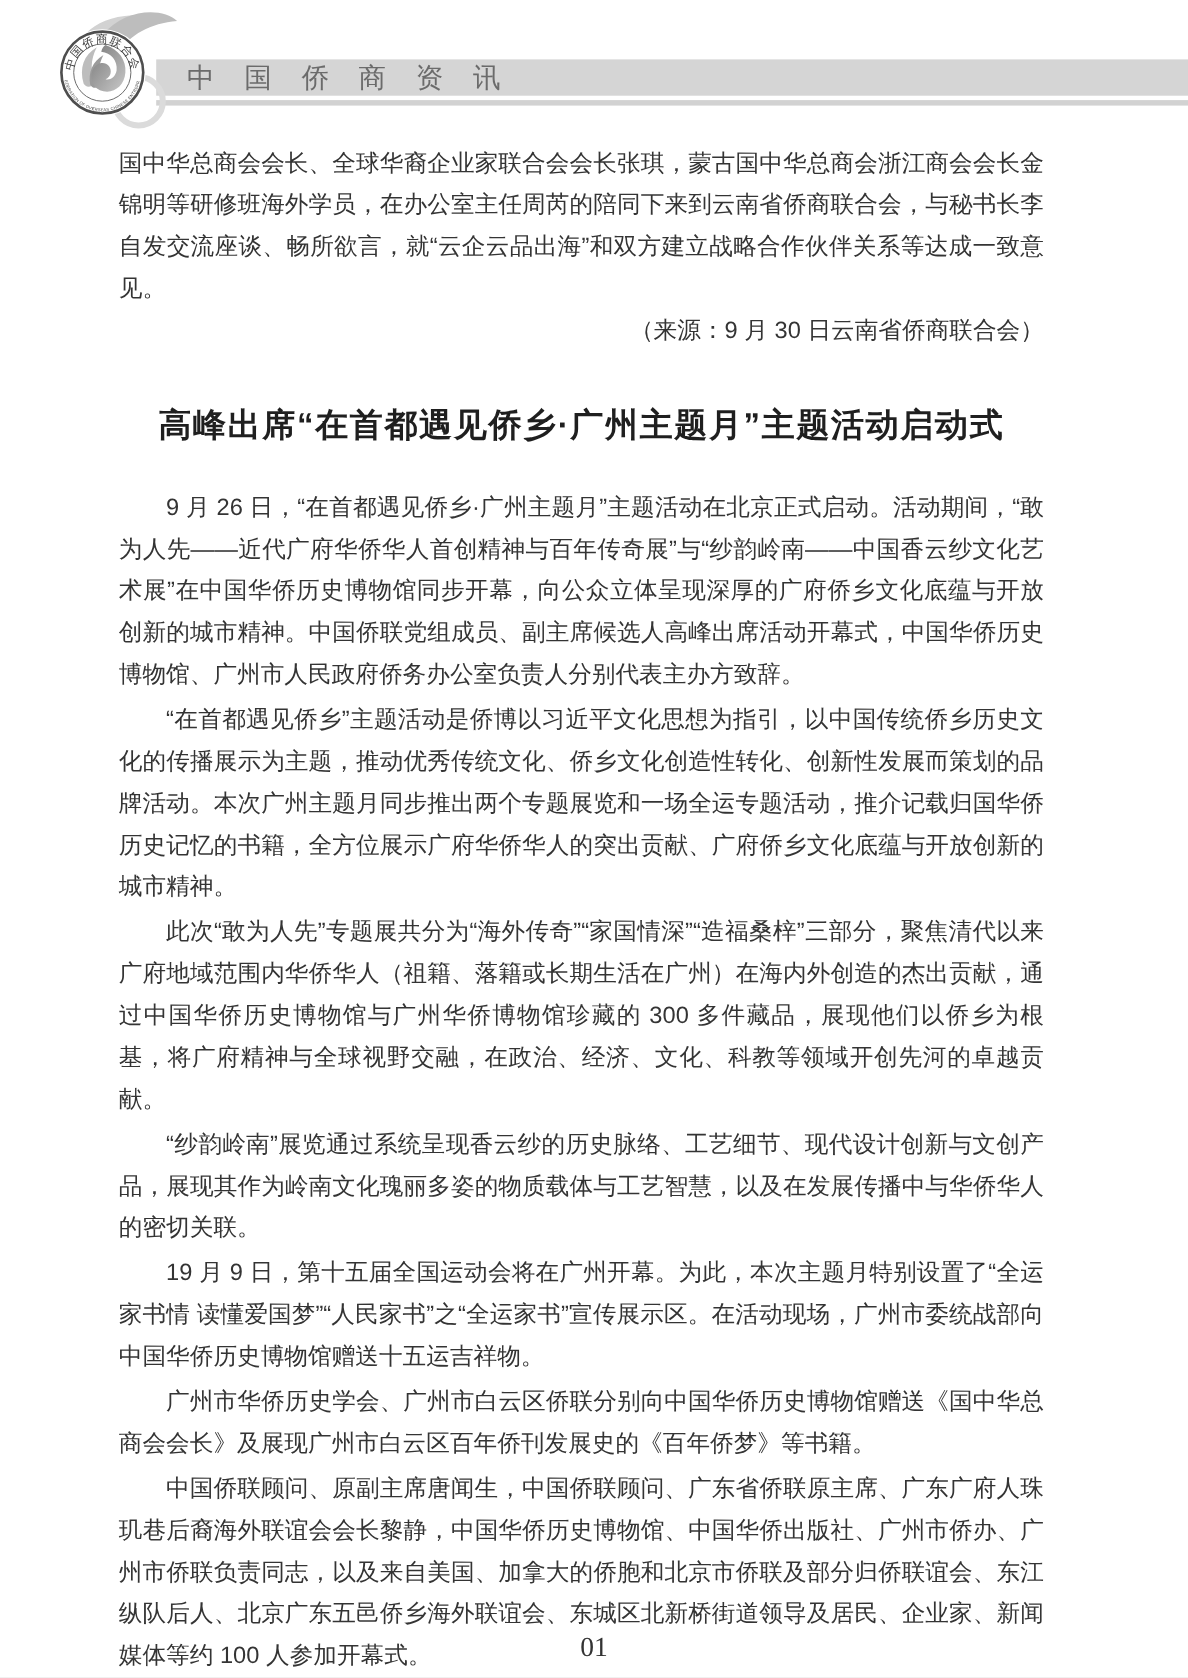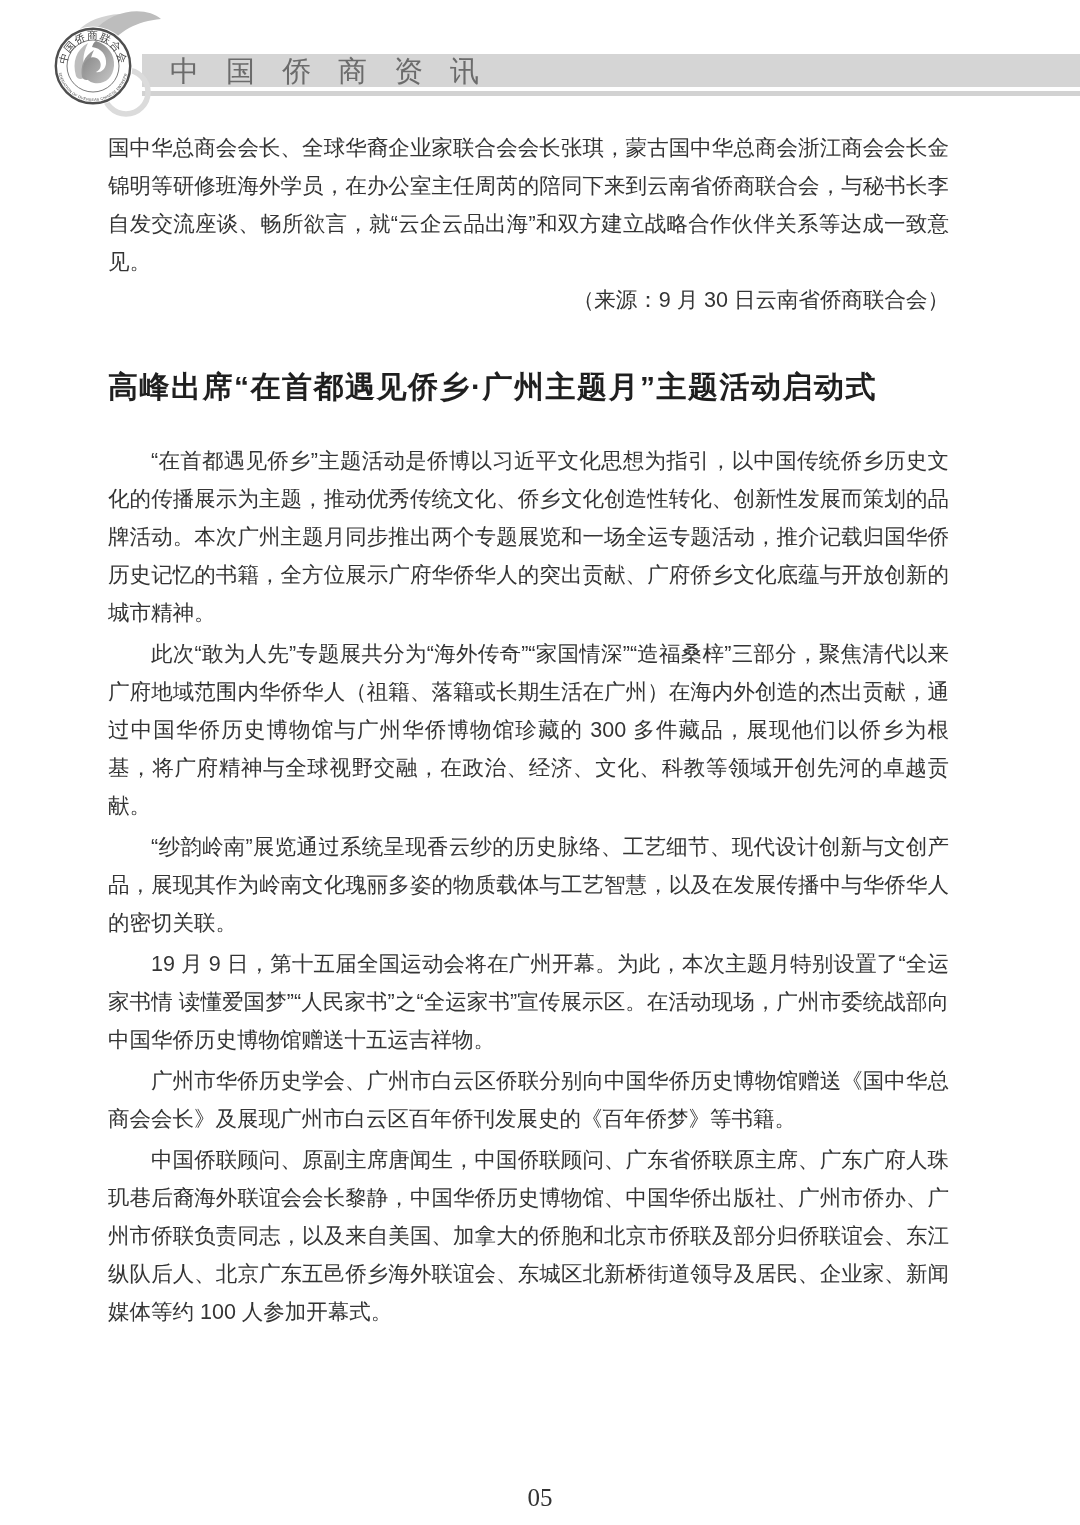--- a/index.html
+++ b/index.html
@@ -11,40 +11,40 @@
     font-family:"Liberation Sans", sans-serif;
     overflow:hidden;
   }
   
   .band{
     position:absolute;left:142px;right:0;top:54px;height:33px;
     background:#d5d5d5;z-index:1;
   }
   .band-title{
     position:absolute;left:170px;top:54px;height:33px;line-height:34px;
-    font-size:29px;letter-spacing:27px;color:#6b6b6b;z-index:2;
+    font-size:25px;letter-spacing:27px;color:#6b6b6b;z-index:2;
     white-space:nowrap;
   }
   .thin-rule{
     position:absolute;left:142px;right:0;top:91px;height:5px;
     background:#d2d2d2;z-index:1;
   }
   .logo{
     position:absolute;left:38px;top:4px;z-index:3;
   }
   
   .content{
     position:absolute;left:108px;top:129px;width:841px;
     color:#343434;font-size:21.5px;line-height:38px;
     text-align:justify;
   }
   .lead{margin:0;}
   .source{margin:0;text-align:right;}
   .title{
-    margin:48px 0 0 0;
+    margin:48px 0 0 0;text-align:center;
     font-size:30px;line-height:40px;font-weight:700;
     color:#1f1f1f;letter-spacing:1.5px;
   }
   .para{margin:3px 0 0 0;text-indent:2em;}
   .title + .para{margin-top:35px;}
   
   .page-num{
     position:absolute;left:0;top:1484px;width:100%;
     text-align:center;
     font-family:"Liberation Serif", serif;
@@ -97,25 +97,26 @@
       </g>
     </svg>
   </header>
 
   <main class="content">
     <p class="lead">国中华总商会会长、全球华裔企业家联合会会长张琪，蒙古国中华总商会浙江商会会长金锦明等研修班海外学员，在办公室主任周芮的陪同下来到云南省侨商联合会，与秘书长李自发交流座谈、畅所欲言，就“云企云品出海”和双方建立战略合作伙伴关系等达成一致意见。</p>
     <p class="source">（来源：9 月 30 日云南省侨商联合会）</p>
 
     <h1 class="title">高峰出席“在首都遇见侨乡·广州主题月”主题活动启动式</h1>
 
+    <p class="para">9 月 26 日，“在首都遇见侨乡·广州主题月”主题活动在北京正式启动。活动期间，“敢为人先——近代广府华侨华人首创精神与百年传奇展”与“纱韵岭南——中国香云纱文化艺术展”在中国华侨历史博物馆同步开幕，向公众立体呈现深厚的广府侨乡文化底蕴与开放创新的城市精神。中国侨联党组成员、副主席候选人高峰出席活动开幕式，中国华侨历史博物馆、广州市人民政府侨务办公室负责人分别代表主办方致辞。</p>
     <p class="para">“在首都遇见侨乡”主题活动是侨博以习近平文化思想为指引，以中国传统侨乡历史文化的传播展示为主题，推动优秀传统文化、侨乡文化创造性转化、创新性发展而策划的品牌活动。本次广州主题月同步推出两个专题展览和一场全运专题活动，推介记载归国华侨历史记忆的书籍，全方位展示广府华侨华人的突出贡献、广府侨乡文化底蕴与开放创新的城市精神。</p>
     <p class="para">此次“敢为人先”专题展共分为“海外传奇”“家国情深”“造福桑梓”三部分，聚焦清代以来广府地域范围内华侨华人（祖籍、落籍或长期生活在广州）在海内外创造的杰出贡献，通过中国华侨历史博物馆与广州华侨博物馆珍藏的 300 多件藏品，展现他们以侨乡为根基，将广府精神与全球视野交融，在政治、经济、文化、科教等领域开创先河的卓越贡献。</p>
     <p class="para">“纱韵岭南”展览通过系统呈现香云纱的历史脉络、工艺细节、现代设计创新与文创产品，展现其作为岭南文化瑰丽多姿的物质载体与工艺智慧，以及在发展传播中与华侨华人的密切关联。</p>
     <p class="para">19 月 9 日，第十五届全国运动会将在广州开幕。为此，本次主题月特别设置了“全运家书情 读懂爱国梦”“人民家书”之“全运家书”宣传展示区。在活动现场，广州市委统战部向中国华侨历史博物馆赠送十五运吉祥物。</p>
     <p class="para">广州市华侨历史学会、广州市白云区侨联分别向中国华侨历史博物馆赠送《国中华总商会会长》及展现广州市白云区百年侨刊发展史的《百年侨梦》等书籍。</p>
     <p class="para">中国侨联顾问、原副主席唐闻生，中国侨联顾问、广东省侨联原主席、广东广府人珠玑巷后裔海外联谊会会长黎静，中国华侨历史博物馆、中国华侨出版社、广州市侨办、广州市侨联负责同志，以及来自美国、加拿大的侨胞和北京市侨联及部分归侨联谊会、东江纵队后人、北京广东五邑侨乡海外联谊会、东城区北新桥街道领导及居民、企业家、新闻媒体等约 100 人参加开幕式。</p>
   </main>
 
   <footer>
-    <div class="page-num">05</div>
+    <div class="page-num">01</div>
   </footer>
 
 </div>
 
 </body></html>

